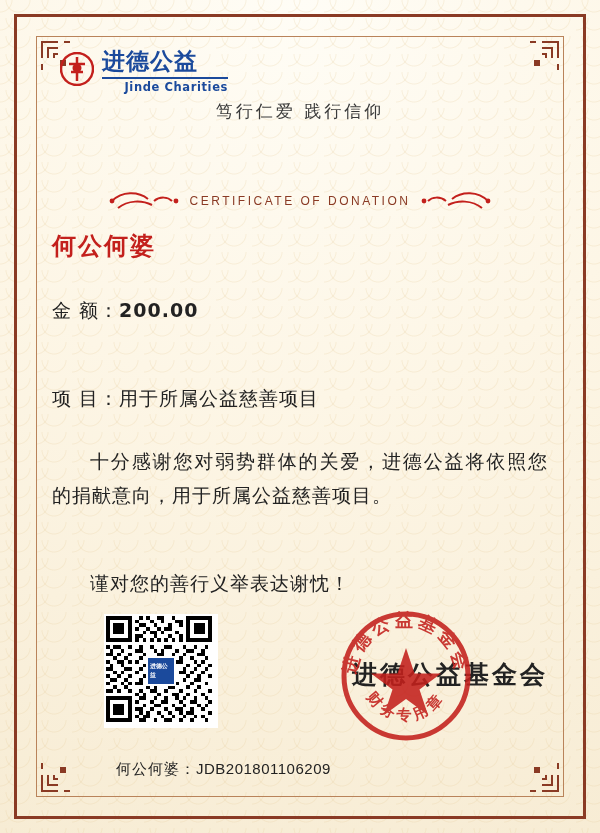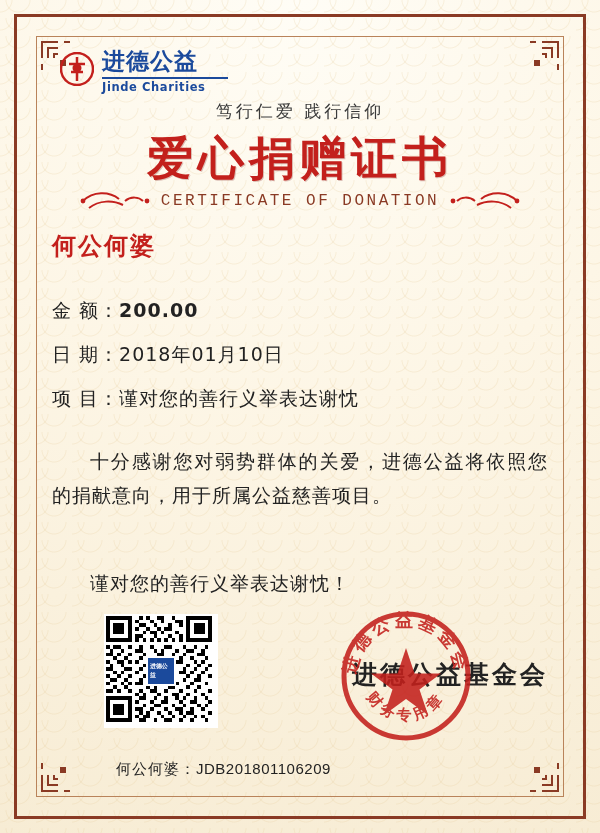--- a/index.html
+++ b/index.html
@@ -96,20 +96,21 @@
     background: #1b4a9c;
     margin: 4px 0 3px 0;
     width: 126px;
   }
   .logo-en {
     font-family: "DejaVu Sans", "Liberation Sans", sans-serif;
     font-size: 11.5px;
     color: #1b4a9c;
     letter-spacing: 0.6px;
     font-weight: bold;
+    text-align: right;
   }
 
   
   .slogan {
     position: absolute;
     top: 54px;
     width: 100%;
     text-align: center;
     font-size: 17px;
     color: #3a3a3a;
@@ -131,25 +132,25 @@
   .sub-title-row {
     position: absolute;
     top: 142px;
     width: 100%;
     display: flex;
     align-items: center;
     justify-content: center;
   }
   .flourish { width: 74px; height: 26px; flex: none; }
   .sub-title {
-    font-size: 16px;
+    font-size: 12px;
     color: #8a3a24;
     letter-spacing: 2.5px;
     padding: 0 8px;
-    font-family: Liberation Mono, monospace;
+    font-family: Liberation Sans, sans-serif;
     white-space: nowrap;
   }
 
   
   .donor-name {
     position: absolute;
     left: 6px;
     top: 184px;
     font-size: 24px;
     color: #c3201c;
@@ -313,21 +314,20 @@
       </div>
       <div class="logo-text-wrap">
         <div class="logo-cn">进德公益</div>
         <div class="logo-rule"></div>
         <div class="logo-en">Jinde Charities</div>
       </div>
     </div>
 
     <div class="slogan">笃行仁爱  践行信仰</div>
 
-    <div class="main-title">爱心捐赠证书</div>
 
     <div class="sub-title-row">
       <div class="flourish">
         <svg width="74" height="26" viewBox="0 0 74 26">
           <g fill="none" stroke="#c3201c" stroke-width="2">
             <path d="M4 13 C14 3, 30 3, 40 11"></path>
             <path d="M10 20 C20 12, 34 12, 44 17"></path>
             <path d="M46 13 C52 8, 60 9, 64 13"></path>
           </g>
           <circle cx="68" cy="13" r="2.4" fill="#c3201c"></circle>
@@ -346,25 +346,22 @@
           <circle cx="4" cy="13" r="2.4" fill="#c3201c"></circle>
         </svg>
       </div>
     </div>
 
     <div class="donor-name">何公何婆</div>
 
     <div class="field field-amount">
       <span class="lbl">金 额：</span><span class="val">200.00</span>
     </div>
-    <div class="field field-date">
-      <span class="lbl">日 期：</span><span class="val">2018年01月10日</span>
-    </div>
     <div class="field field-project">
-      <span class="lbl">项 目：</span><span class="val">谨对您的善行义举表达谢忱</span>
+      <span class="lbl">项 目：</span><span class="val">用于所属公益慈善项目</span>
     </div>
 
     <div class="para para-1">十分感谢您对弱势群体的关爱，进德公益将依照您的捐献意向，用于所属公益慈善项目。</div>
     <div class="para para-2">谨对您的善行义举表达谢忱！</div>
 
     <div class="qr-wrap">
       <svg width="106" height="106" viewBox="0 0 29 29" shape-rendering="crispEdges">
         <rect width="29" height="29" fill="#ffffff"></rect>
         <g fill="#000000">
 

